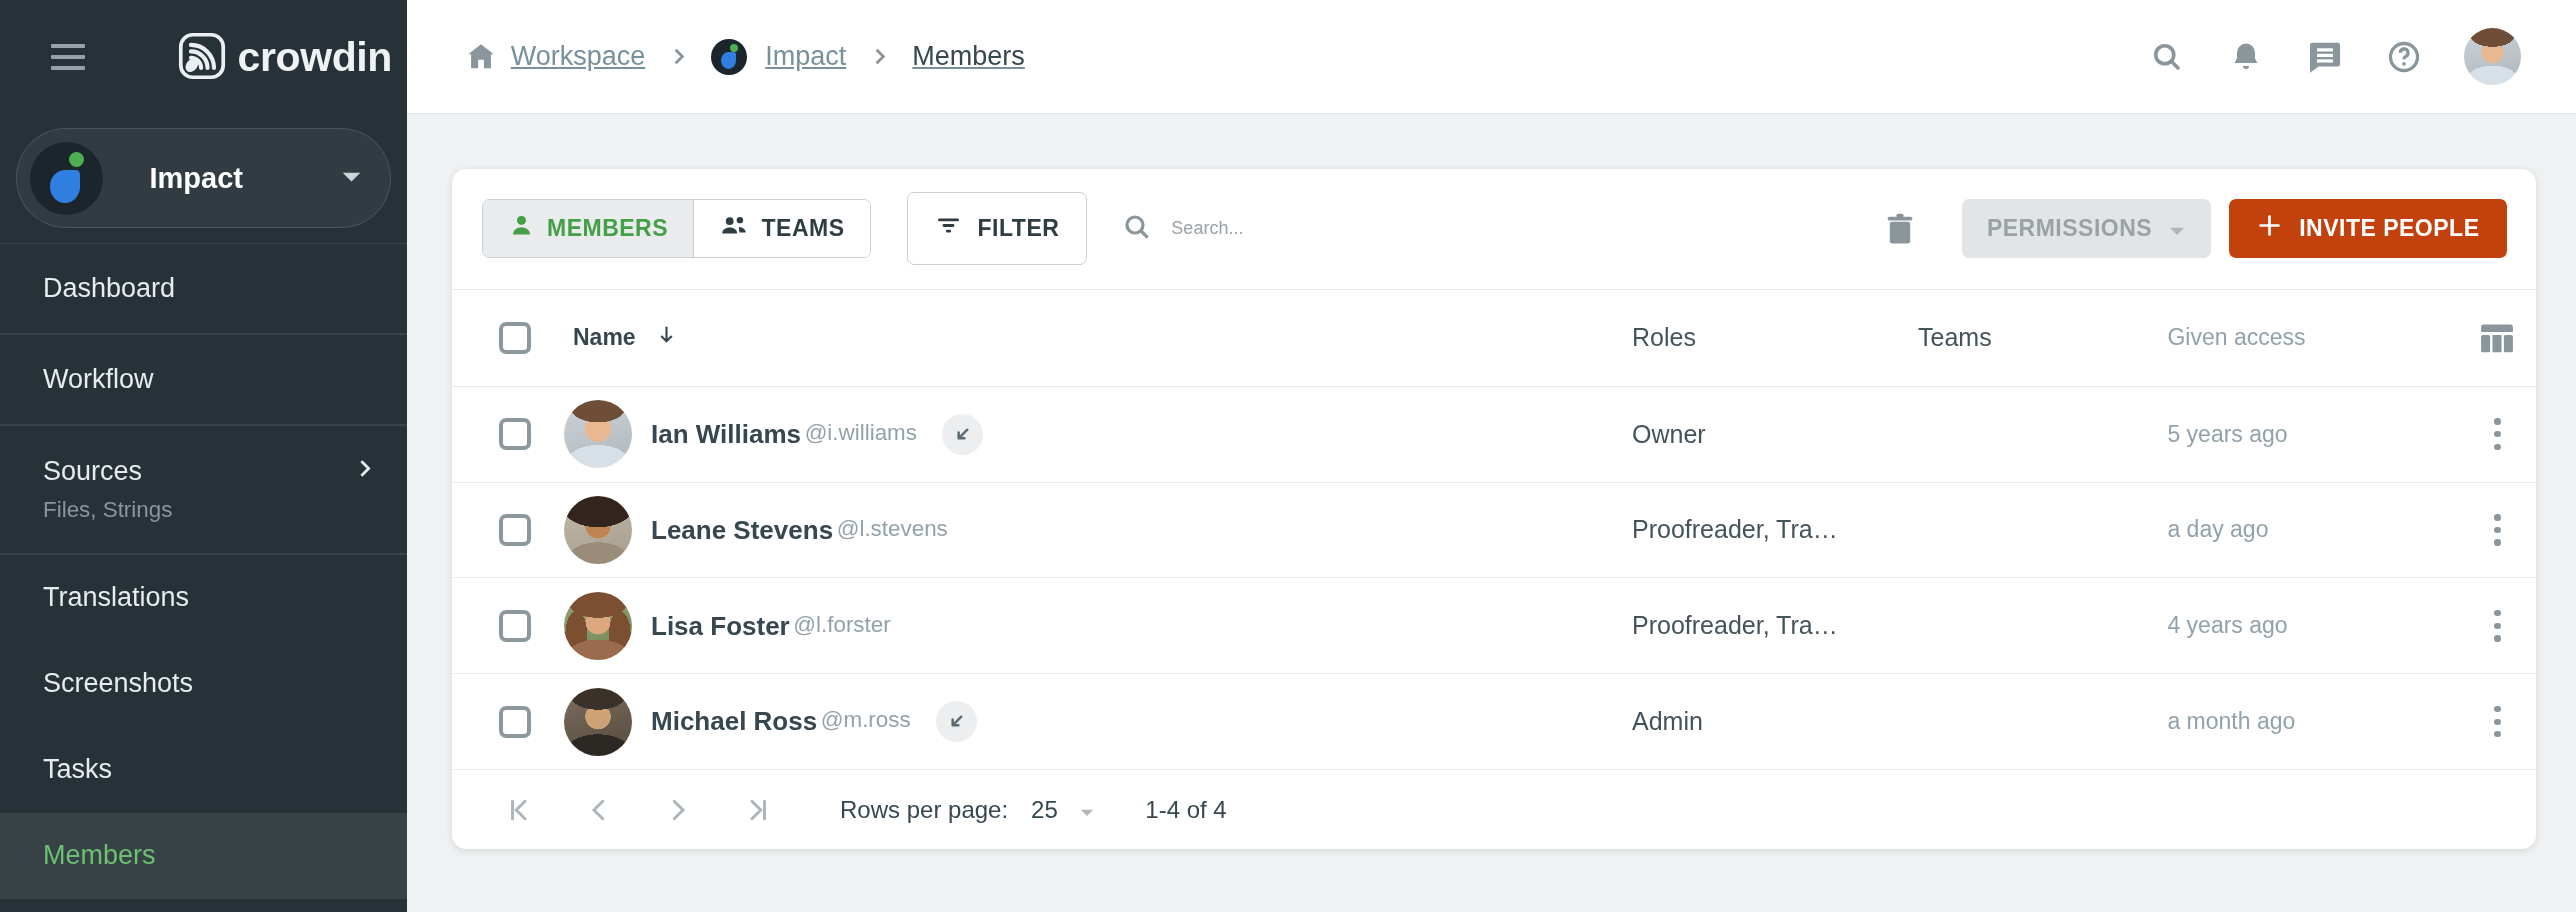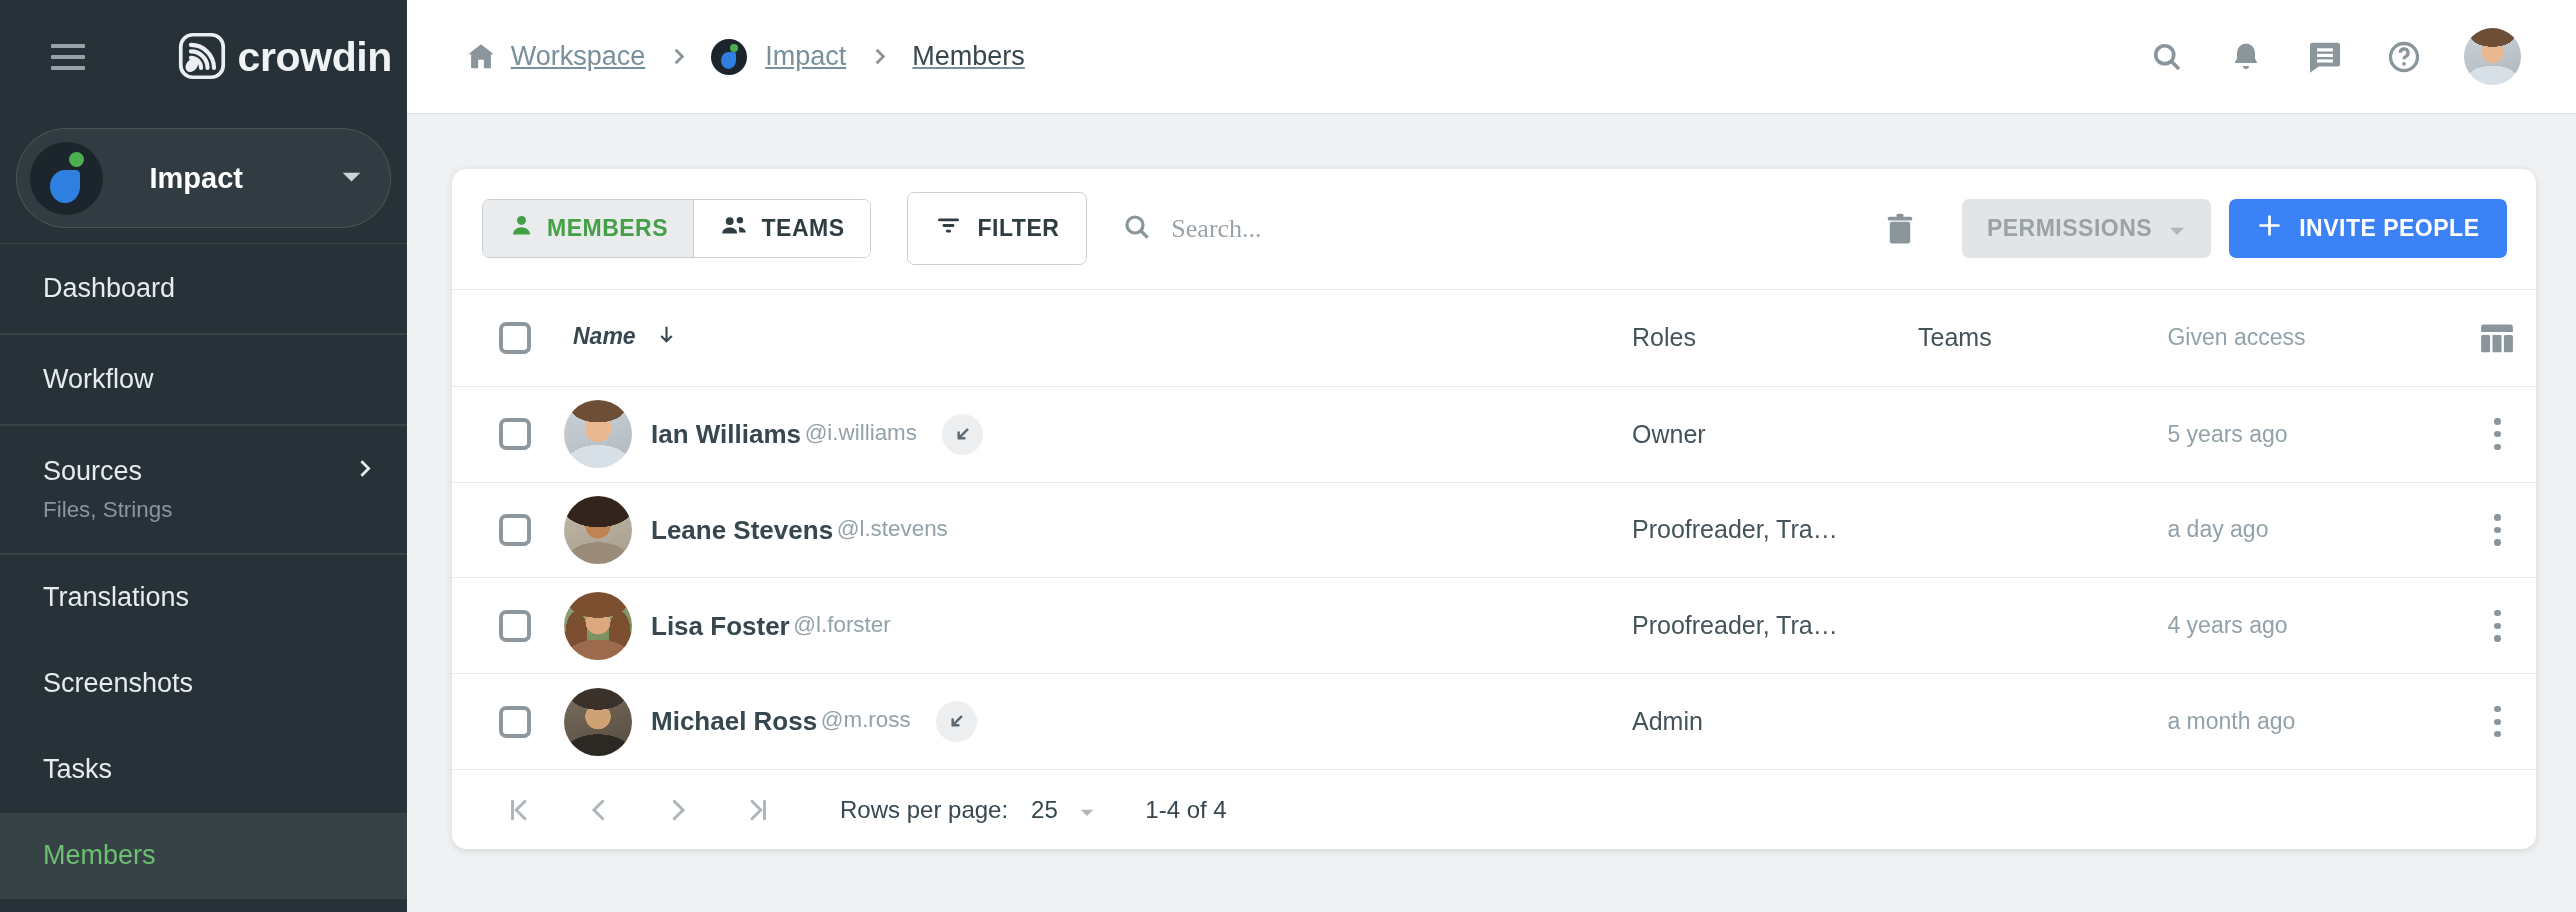--- a/index.html
+++ b/index.html
@@ -78,38 +78,38 @@
 
   
   .toolbar { height:121px; display:flex; align-items:center; padding:0 29.5px; border-bottom:1.8px solid #e6e9eb; }
   .seg-group { display:flex; height:59px; border:1.8px solid #c9cfd4; border-radius:7.2px; overflow:hidden; }
   .seg-tab { display:flex; align-items:center; gap:12.5px; padding:0 25px; font-size:23px; font-weight:700;
       letter-spacing:0.5px; background:#fff; color:#2f3c42; }
   .seg-tab.selected { background:#e9ebec; color:#43a047; border-right:1.8px solid #c9cfd4; }
   .btn-outline { margin-left:36px; height:73px; display:flex; align-items:center; gap:16px; border:1.8px solid #c9cfd4;
       border-radius:7.2px; padding:0 27px; font-size:23px; font-weight:700; letter-spacing:0.5px; color:#2f3c42; background:#fff; }
   .search-box { margin-left:34px; display:flex; align-items:center; gap:18px; }
-  .search-box input { border:none; outline:none; font-size:26px; color:#a16207; width:537px; font-family:Liberation Serif, serif; }
+  .search-box input { border:none; outline:none; font-size:18px; color:#a16207; width:537px; font-family:Liberation Sans, sans-serif; }
   .search-box input::placeholder { color:#9aa2a8; }
   .toolbar-right { margin-left:auto; display:flex; align-items:center; }
   .icon-btn { width:41px; height:45px; display:flex; align-items:center; justify-content:center; }
   .btn-permissions { margin-left:41px; height:59px; display:flex; align-items:center; gap:16px; background:#e2e5e6;
       border-radius:7.2px; padding:0 25px; font-size:23px; font-weight:700; letter-spacing:0.5px; color:#9aa2a8; cursor:default; }
-  .btn-invite { margin-left:18px; height:59px; display:flex; align-items:center; gap:16px; background:#3b82f6;
+  .btn-invite { margin-left:18px; height:59px; display:flex; align-items:center; gap:16px; background:#c2410c;
       border-radius:7.2px; padding:0 27px; font-size:23px; font-weight:700; letter-spacing:0.5px; color:#fff; }
 
   
   .thead, .trow { display:flex; align-items:center; padding:0 20.6px 0 47px; }
   .thead { height:97px; border-bottom:1.8px solid #e6e9eb; color:#78909c; font-size:23px; }
   .trow { height:96px; border-bottom:1.8px solid #e9ebed; }
   .cell-check { width:32px; flex-shrink:0; }
   .checkbox { width:32px; height:32px; border:4.5px solid #8d979e; border-radius:7.2px; background:#fff; display:block; cursor:pointer; }
   .cell-name { width:1101px; flex-shrink:0; display:flex; align-items:center; padding-left:33px; }
   .thead .cell-name { padding-left:42px; }
-  .name-header { display:flex; gap:19.7px; color:#37474f; font-weight:700; cursor:pointer;font-style:italic; }
+  .name-header { display:flex; align-items:center; gap:19.7px; color:#37474f; font-weight:700; cursor:pointer; }
   .cell-roles { width:286px; flex-shrink:0; font-size:25px; color:#44535a; }
   .cell-teams { flex:1; font-size:25px; color:#44535a; }
   .cell-access { width:268px; flex-shrink:0; text-align:left; font-size:23px; color:#93a1a8; }
   .cell-gap { width:44px; flex-shrink:0; }
   .cell-icon { width:36px; flex-shrink:0; display:flex; justify-content:center; }
   .row-avatar { width:68px; height:68px; margin-right:19px; }
   .name-stack { display:flex; flex-direction:row; gap:3.6px; }
   .member-name { font-size:26px; font-weight:700; color:#37474f; line-height:1.1; cursor:pointer; }
   .member-username { font-size:22.4px; color:#93a1a8; }
   .login-badge { width:41px; height:41px; border-radius:50%; background:#eceef0; display:flex; align-items:center;

